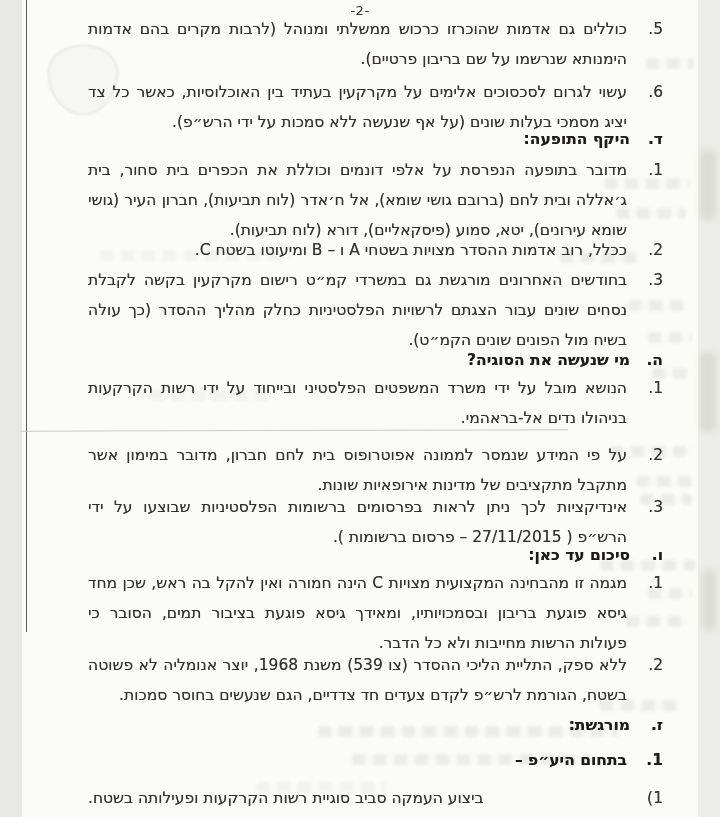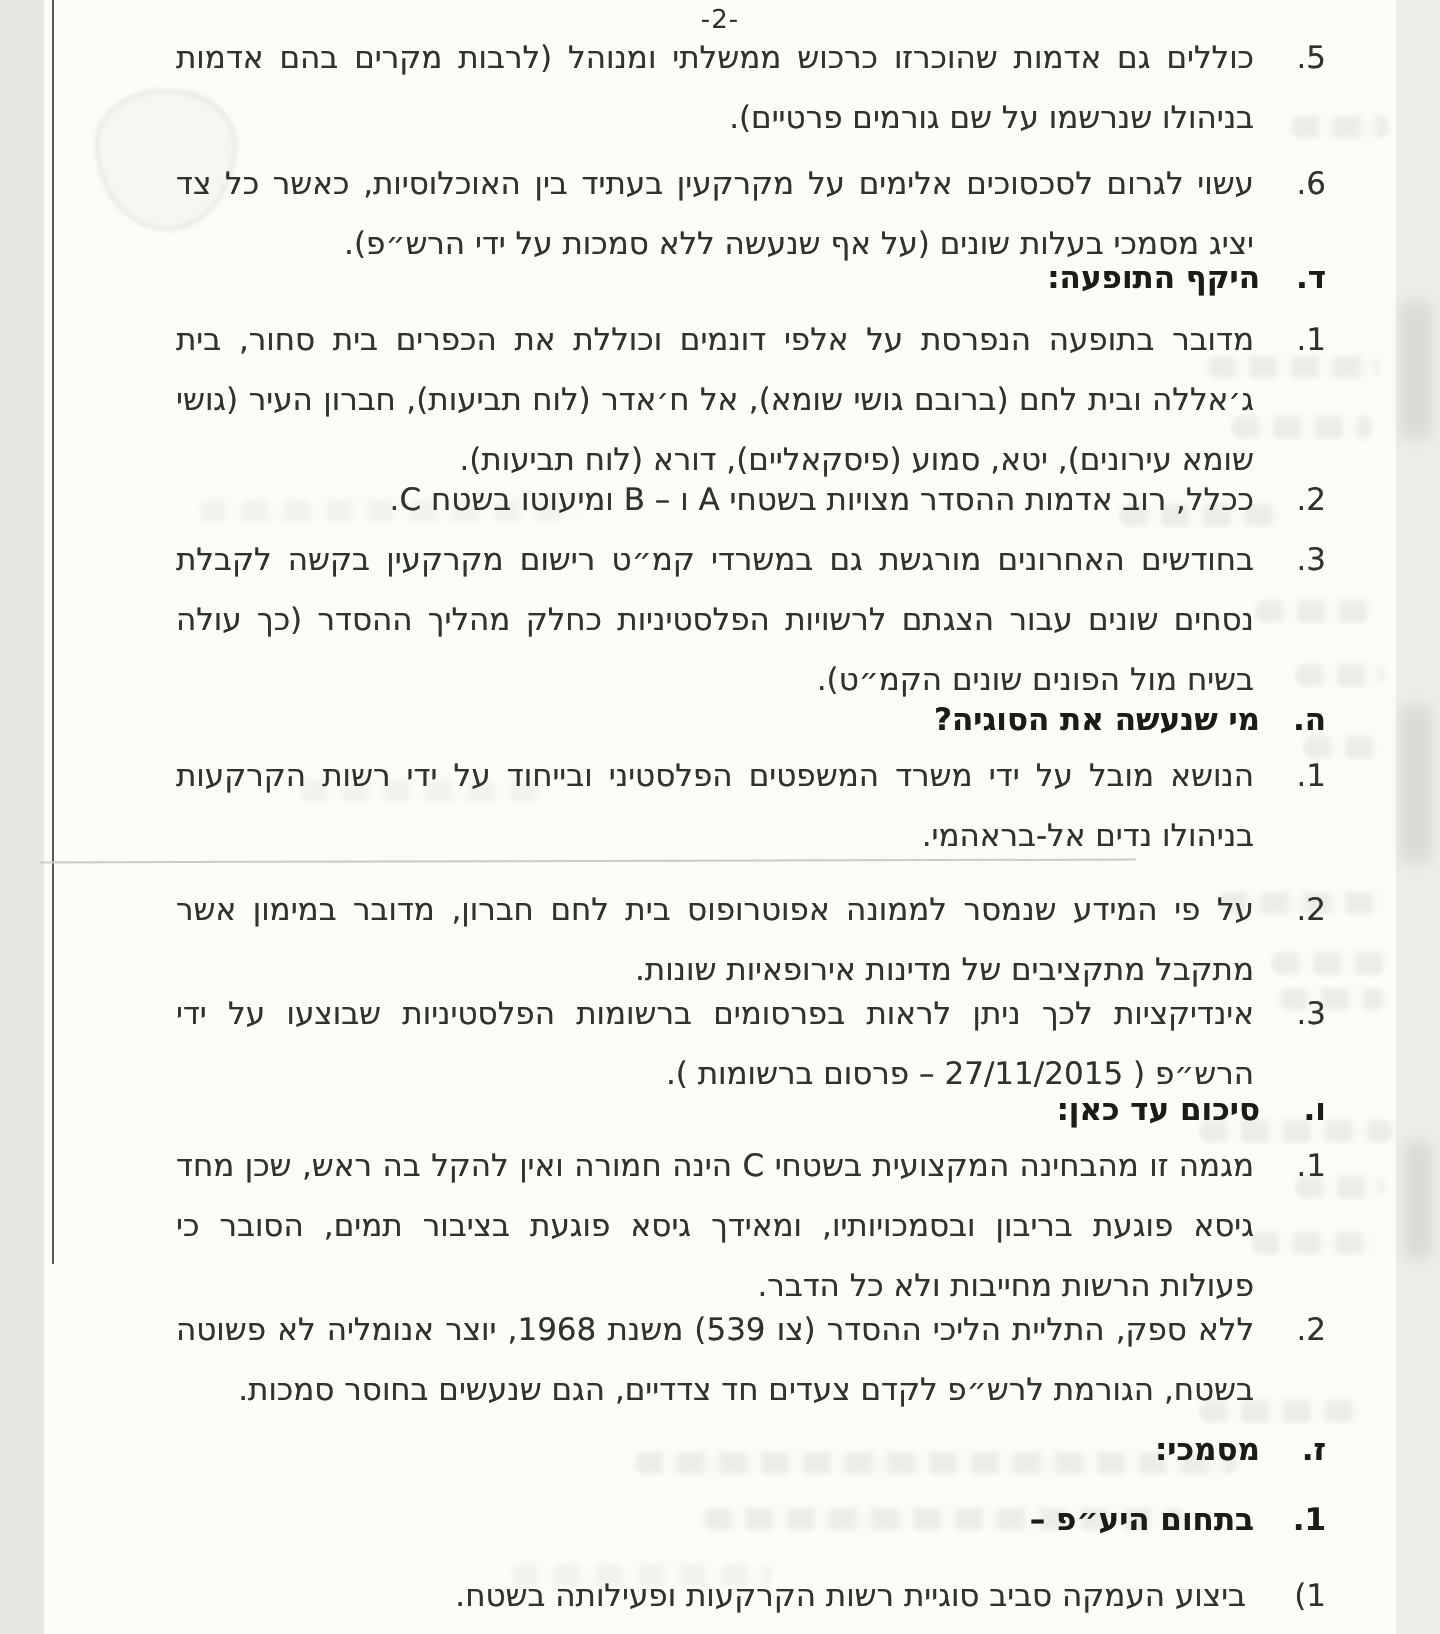--- a/index.html
+++ b/index.html
@@ -24,21 +24,21 @@
     position:absolute;left:88px;width:575px;
     direction:rtl;
     font-size:15.5px;line-height:30px;
     text-shadow:0 0 .3px rgba(40,38,34,.55);
   }
   .item{display:grid;grid-template-columns:22px 1fr;column-gap:14px;padding-right:23px;}
   .item .marker{text-align:right;}
   .item .txt{text-align:justify;text-align-last:right;}
   .heading{display:grid;grid-template-columns:18px auto;column-gap:15px;font-weight:bold;color:#1c1b18;}
   .subitem{display:grid;grid-template-columns:20px 1fr;column-gap:20px;padding-right:63px;}
-  .subitem .txt{text-align:right;}
+  .subitem .txt{text-align:left;}
   .bold{font-weight:bold;color:#1c1b18;}
   
   .divider{position:absolute;left:20px;top:430px;width:548px;height:1px;background:#cbcbc5;transform:rotate(-.15deg);}
   .stain{
     position:absolute;left:48px;top:45px;width:68px;height:68px;
     border:1px solid rgba(150,148,138,.28);
     background:rgba(205,203,192,.10);
     border-radius:48% 48% 50% 50% / 38% 38% 62% 62%;
     filter:blur(1px);
   }
@@ -83,21 +83,21 @@
   <div class="ghost" style="left:600px;top:700px;width:80px;"></div>
   <div class="ghost" style="left:318px;top:726px;width:300px;"></div>
   <div class="ghost" style="left:352px;top:754px;width:240px;"></div>
   <div class="ghost faint" style="left:256px;top:782px;width:130px;"></div>
   <div class="smudge" style="left:700px;top:150px;width:16px;height:70px;"></div>
   <div class="smudge" style="left:700px;top:352px;width:16px;height:80px;"></div>
   <div class="smudge" style="left:702px;top:570px;width:14px;height:60px;"></div>
 
   <div class="blk item" style="top:14px;">
     <span class="marker">5.</span>
-    <span class="txt">כוללים גם אדמות שהוכרזו כרכוש ממשלתי ומנוהל (לרבות מקרים בהם אדמות בניהולו שנרשמו על שם גורמים פרטיים).</span>
+    <span class="txt">כוללים גם אדמות שהוכרזו כרכוש ממשלתי ומנוהל (לרבות מקרים בהם אדמות הימנותא שנרשמו על שם בריבון פרטיים).</span>
   </div>
   <div class="blk item" style="top:77px;">
     <span class="marker">6.</span>
     <span class="txt">עשוי לגרום לסכסוכים אלימים על מקרקעין בעתיד בין האוכלוסיות, כאשר כל צד יציג מסמכי בעלות שונים (על אף שנעשה ללא סמכות על ידי הרש״פ).</span>
   </div>
 
   <div class="blk heading" style="top:124px;">
     <span>ד.</span>
     <span>היקף התופעה:</span>
   </div>
@@ -131,30 +131,30 @@
     <span class="marker">3.</span>
     <span class="txt">אינדיקציות לכך ניתן לראות בפרסומים ברשומות הפלסטיניות שבוצעו על ידי הרש״פ ( 27/11/2015 – פרסום ברשומות ).</span>
   </div>
 
   <div class="blk heading" style="top:540px;">
     <span>ו.</span>
     <span>סיכום עד כאן:</span>
   </div>
   <div class="blk item" style="top:568px;">
     <span class="marker">1.</span>
-    <span class="txt">מגמה זו מהבחינה המקצועית בשטחי C הינה חמורה ואין להקל בה ראש, שכן מחד גיסא פוגעת בריבון ובסמכויותיו, ומאידך גיסא פוגעת בציבור תמים, הסובר כי פעולות הרשות מחייבות ולא כל הדבר.</span>
+    <span class="txt">מגמה זו מהבחינה המקצועית מצויות C הינה חמורה ואין להקל בה ראש, שכן מחד גיסא פוגעת בריבון ובסמכויותיו, ומאידך גיסא פוגעת בציבור תמים, הסובר כי פעולות הרשות מחייבות ולא כל הדבר.</span>
   </div>
   <div class="blk item" style="top:650px;">
     <span class="marker">2.</span>
     <span class="txt">ללא ספק, התליית הליכי ההסדר (צו 539) משנת 1968, יוצר אנומליה לא פשוטה בשטח, הגורמת לרש״פ לקדם צעדים חד צדדיים, הגם שנעשים בחוסר סמכות.</span>
   </div>
 
   <div class="blk heading" style="top:710px;">
     <span>ז.</span>
-    <span>מסמכי:</span>
+    <span>מורגשת:</span>
   </div>
   <div class="blk item bold" style="top:745px;">
     <span class="marker">1.</span>
     <span class="txt">בתחום היע״פ –</span>
   </div>
   <div class="blk subitem" style="top:783px;">
     <span class="marker">1)</span>
     <span class="txt">ביצוע העמקה סביב סוגיית רשות הקרקעות ופעילותה בשטח.</span>
   </div>
 

